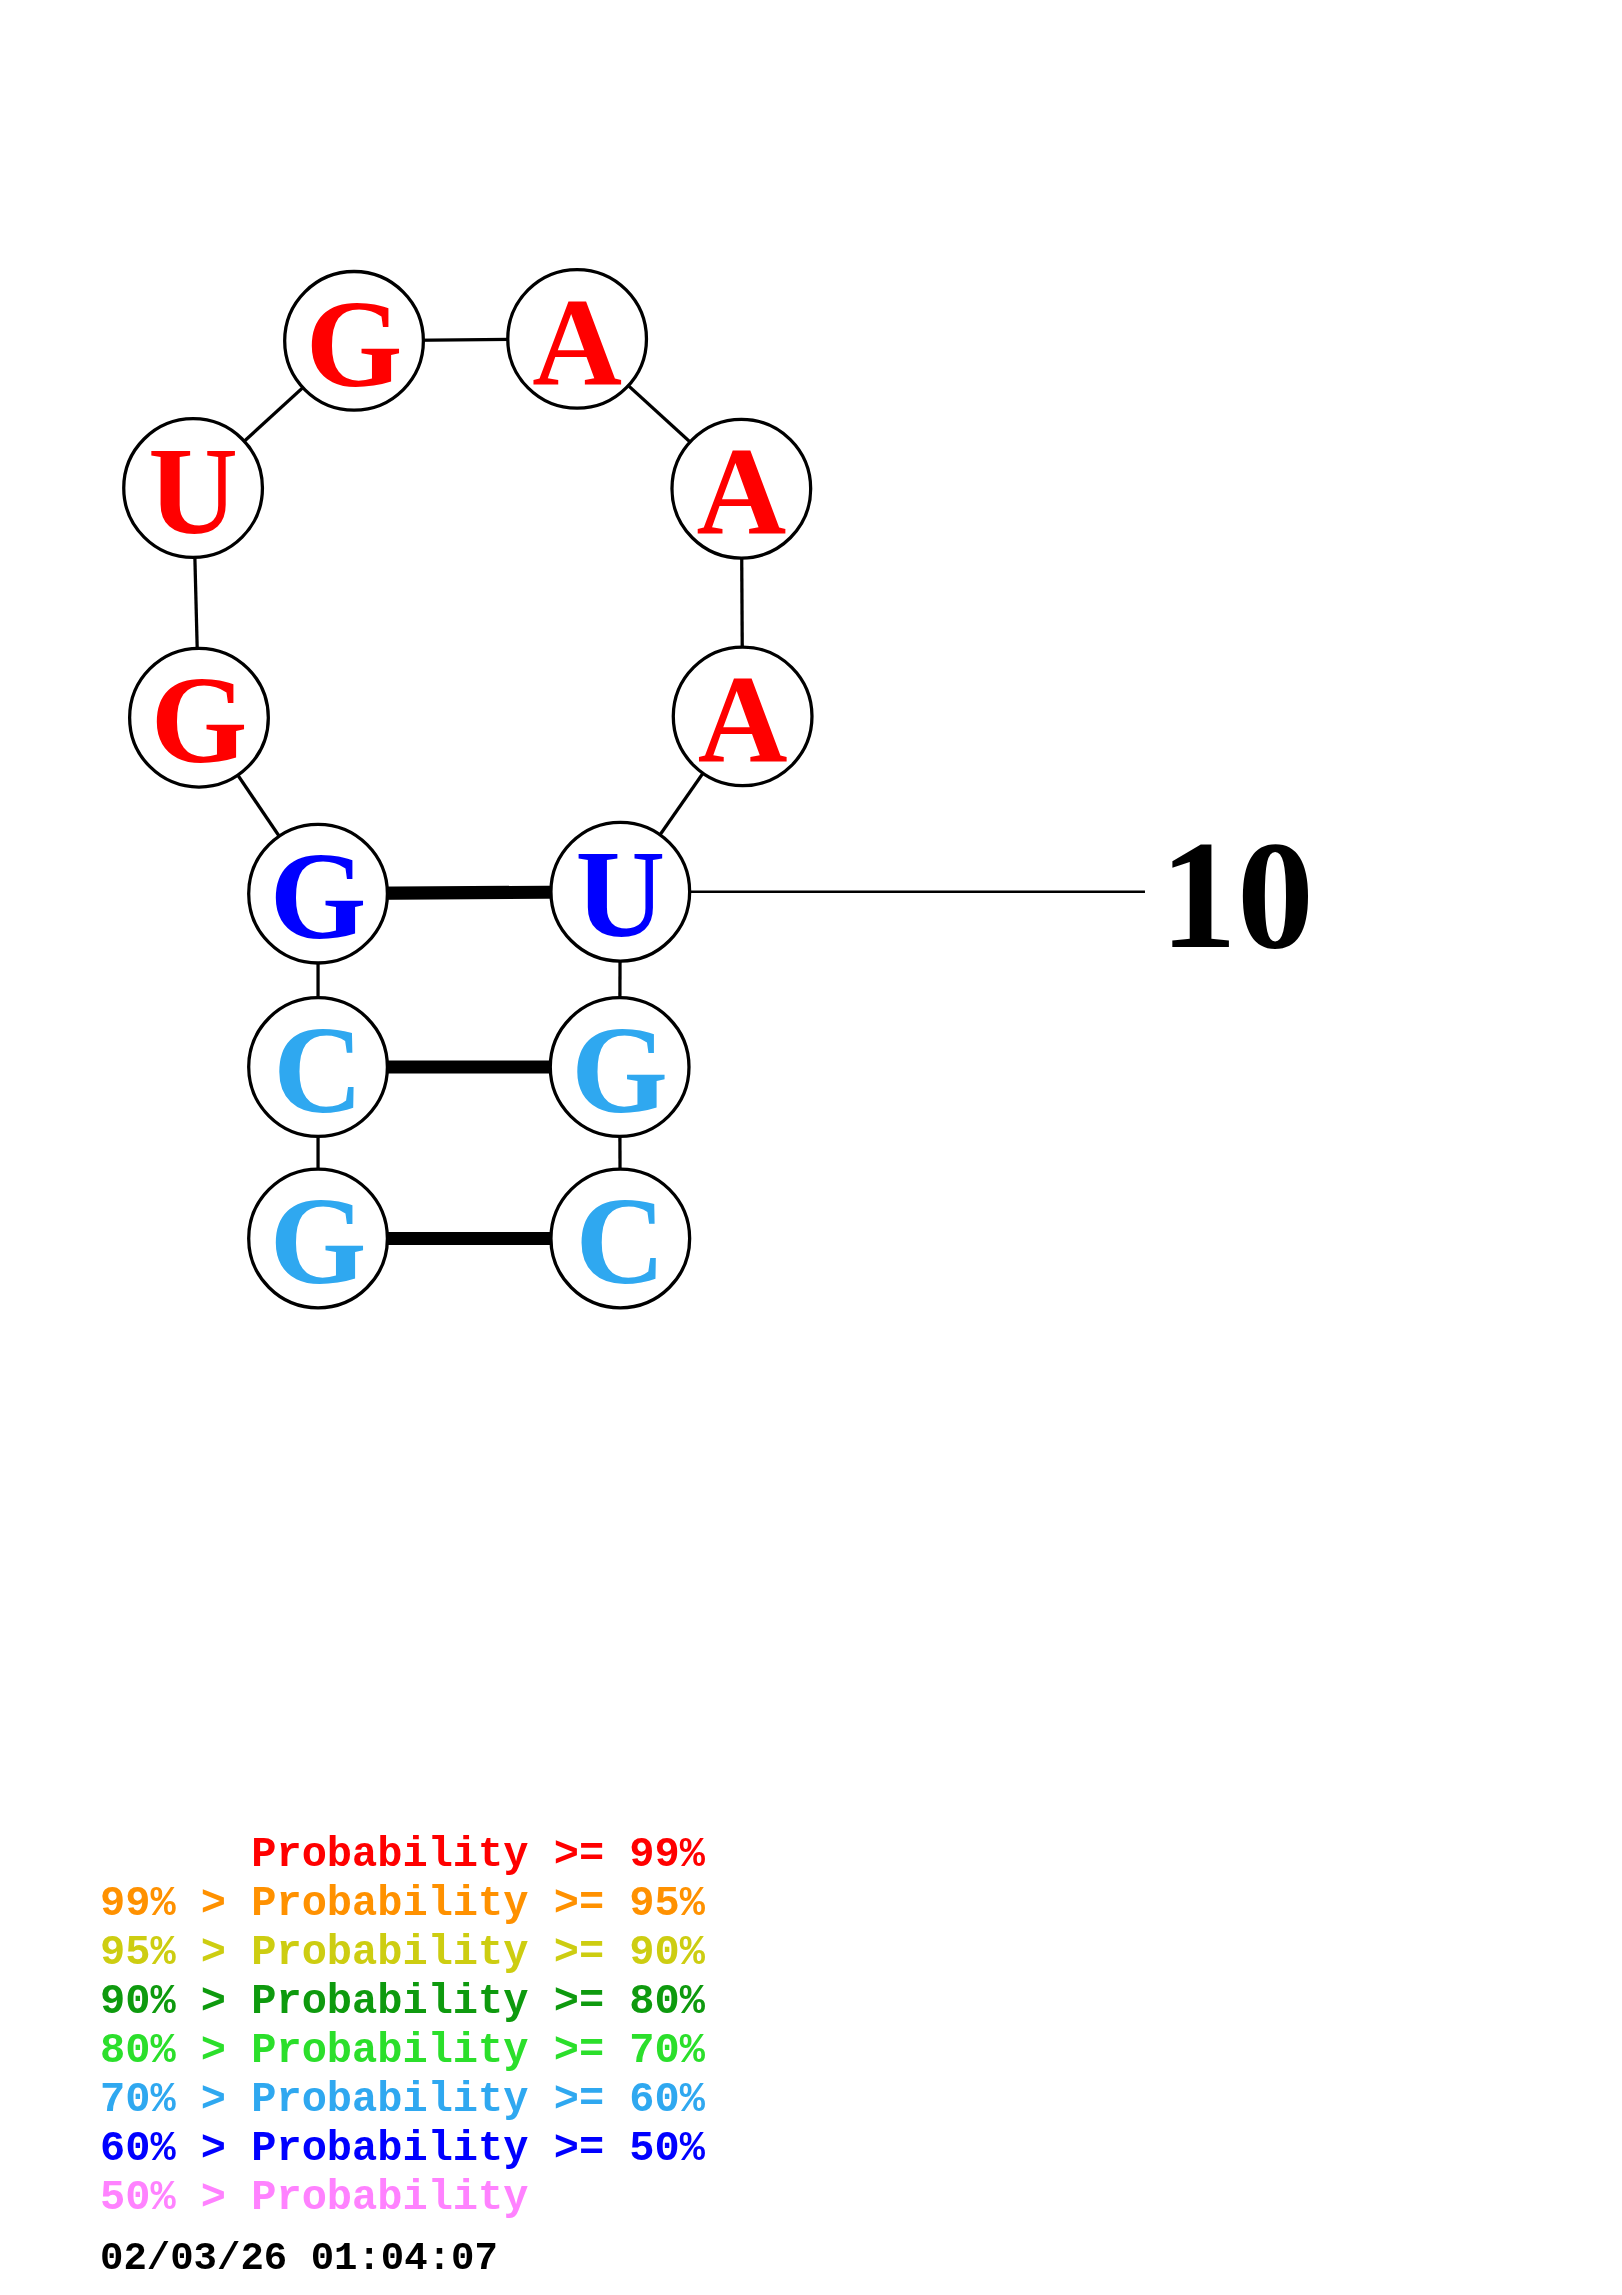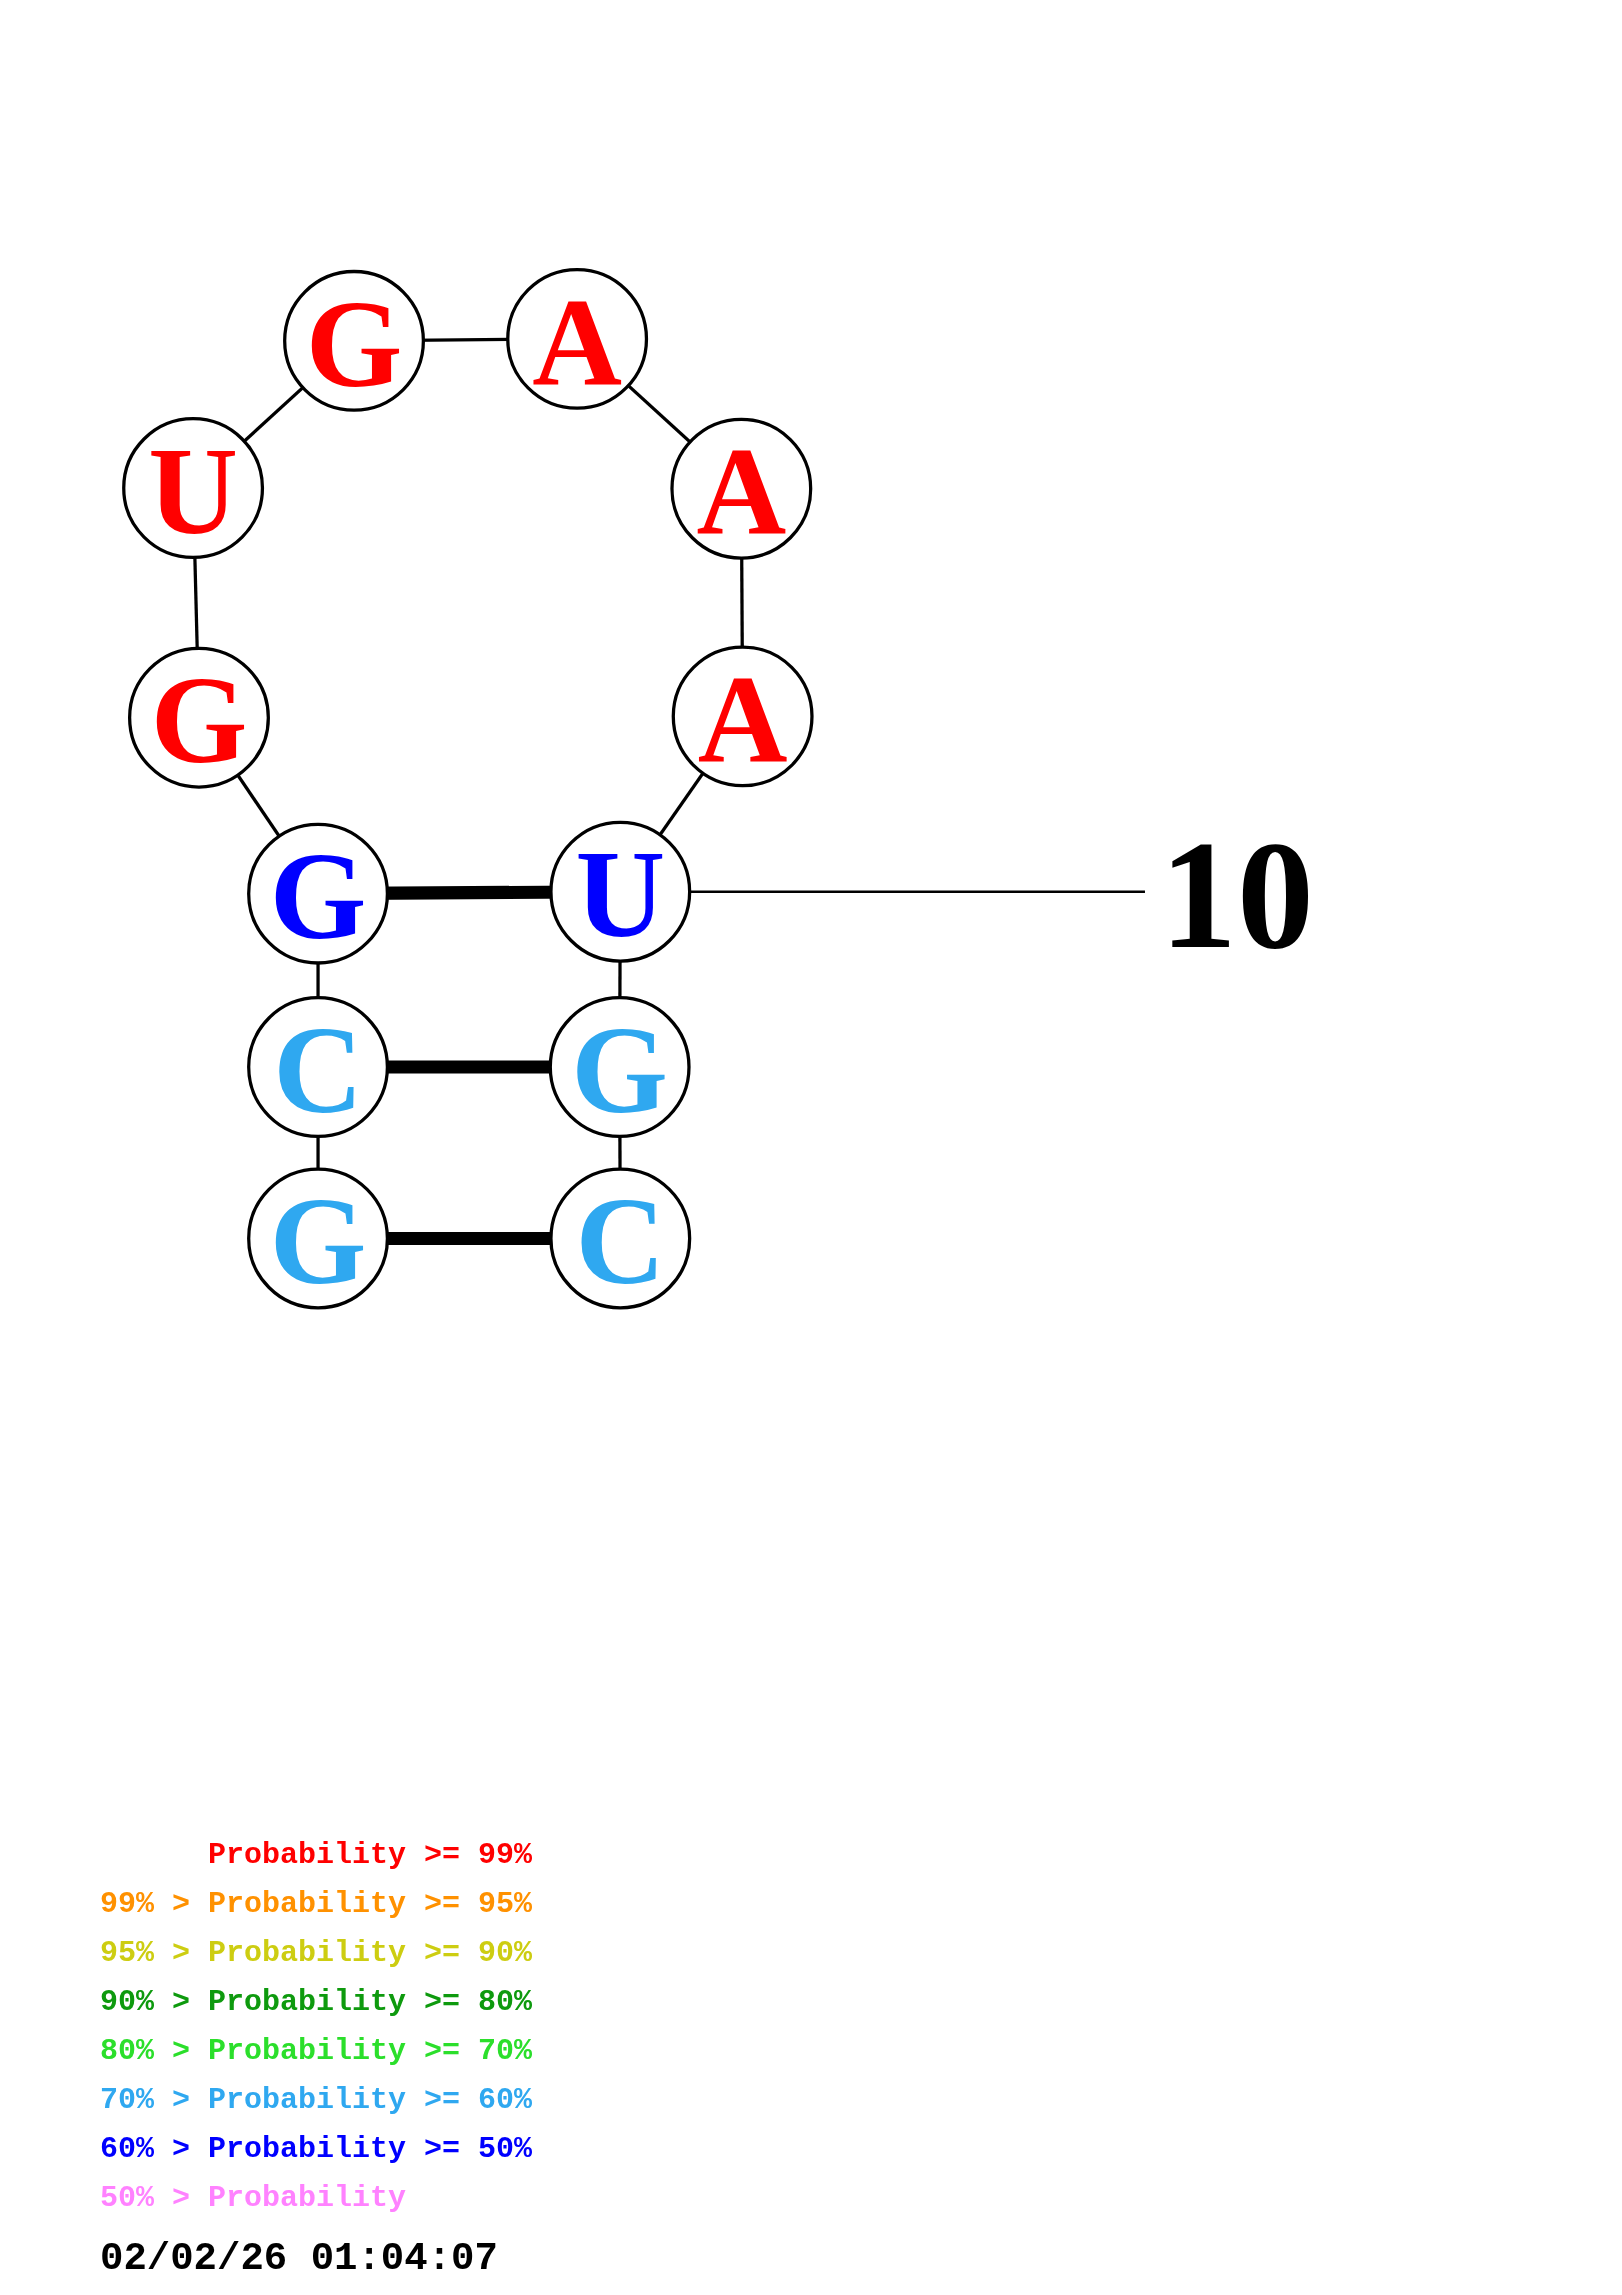--- a/index.html
+++ b/index.html
@@ -16,21 +16,21 @@
   .base-text {
     font-family: "Liberation Serif", serif;
     font-weight: bold;
   }
   .legend {
     position: absolute;
     left: 100px;
     top: 1831px;
     font-family: "Liberation Mono", monospace;
     font-weight: bold;
-    font-size: 30px;
+    font-size: 42px;
     line-height: 49px;
     white-space: pre;
   }
   .legend-line { white-space: pre; }
   .timestamp {
     position: absolute;
     left: 100px;
     top: 2235px;
     font-family: "Liberation Mono", monospace;
     font-weight: bold;
@@ -88,15 +88,15 @@
         <circle cx="947" cy="1631" r="106" fill="#FFFFFF" stroke="#000000" stroke-width="5"></circle>
         <text x="947" y="1631" dy="0.36em" text-anchor="middle" fill="#2FA8F0" font-size="190" class="base-text">G</text>
         <circle cx="948" cy="1893" r="106" fill="#FFFFFF" stroke="#000000" stroke-width="5"></circle>
         <text x="948" y="1893" dy="0.36em" text-anchor="middle" fill="#2FA8F0" font-size="190" class="base-text">C</text>
       </g>
       <text x="1773" y="1363" dy="0.36em" text-anchor="start" fill="#000000" font-size="235" class="base-text">10</text>
     </svg>
 
   <div class="legend"><div class="legend-line" style="color: rgb(255, 0, 0);">      Probability &gt;= 99%</div><div class="legend-line" style="color: rgb(255, 145, 0);">99% &gt; Probability &gt;= 95%</div><div class="legend-line" style="color: rgb(205, 205, 17);">95% &gt; Probability &gt;= 90%</div><div class="legend-line" style="color: rgb(14, 154, 14);">90% &gt; Probability &gt;= 80%</div><div class="legend-line" style="color: rgb(43, 223, 43);">80% &gt; Probability &gt;= 70%</div><div class="legend-line" style="color: rgb(47, 168, 240);">70% &gt; Probability &gt;= 60%</div><div class="legend-line" style="color: rgb(0, 0, 255);">60% &gt; Probability &gt;= 50%</div><div class="legend-line" style="color: rgb(255, 130, 255);">50% &gt; Probability</div></div>
 
-  <div class="timestamp">02/02/26 01:04:07</div>
+  <div class="timestamp">02/03/26 01:04:07</div>
 </div>
 
 
 </body></html>

